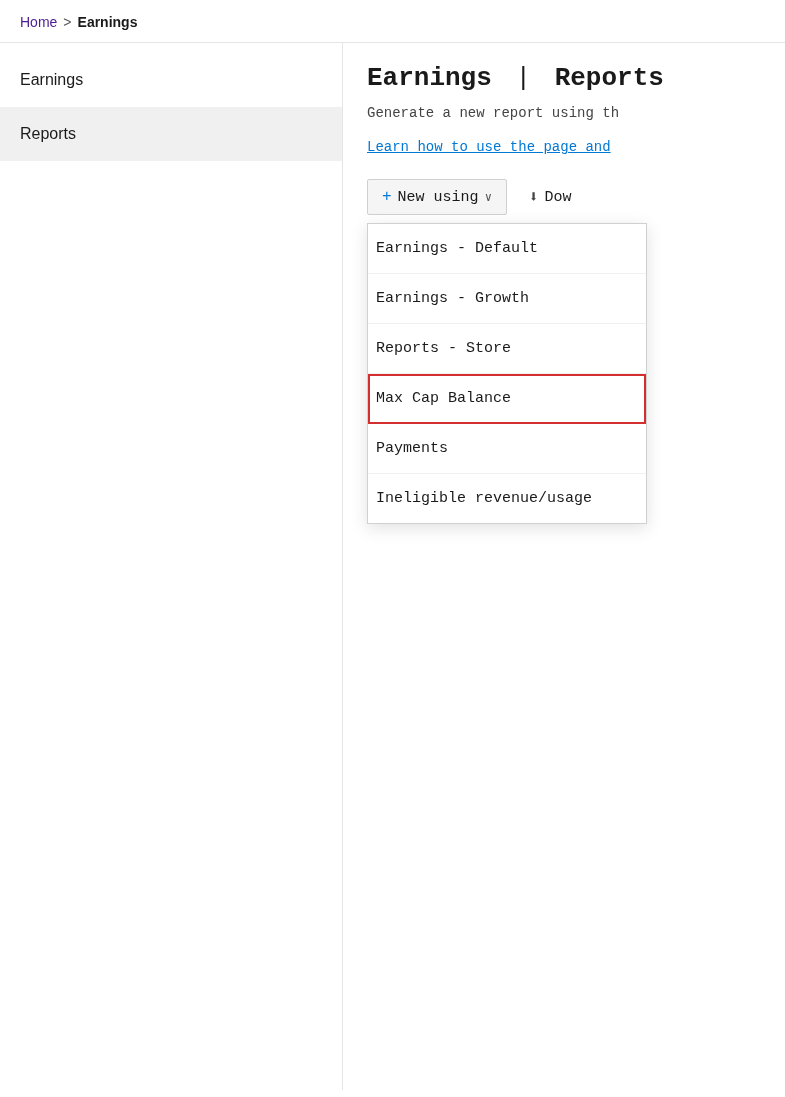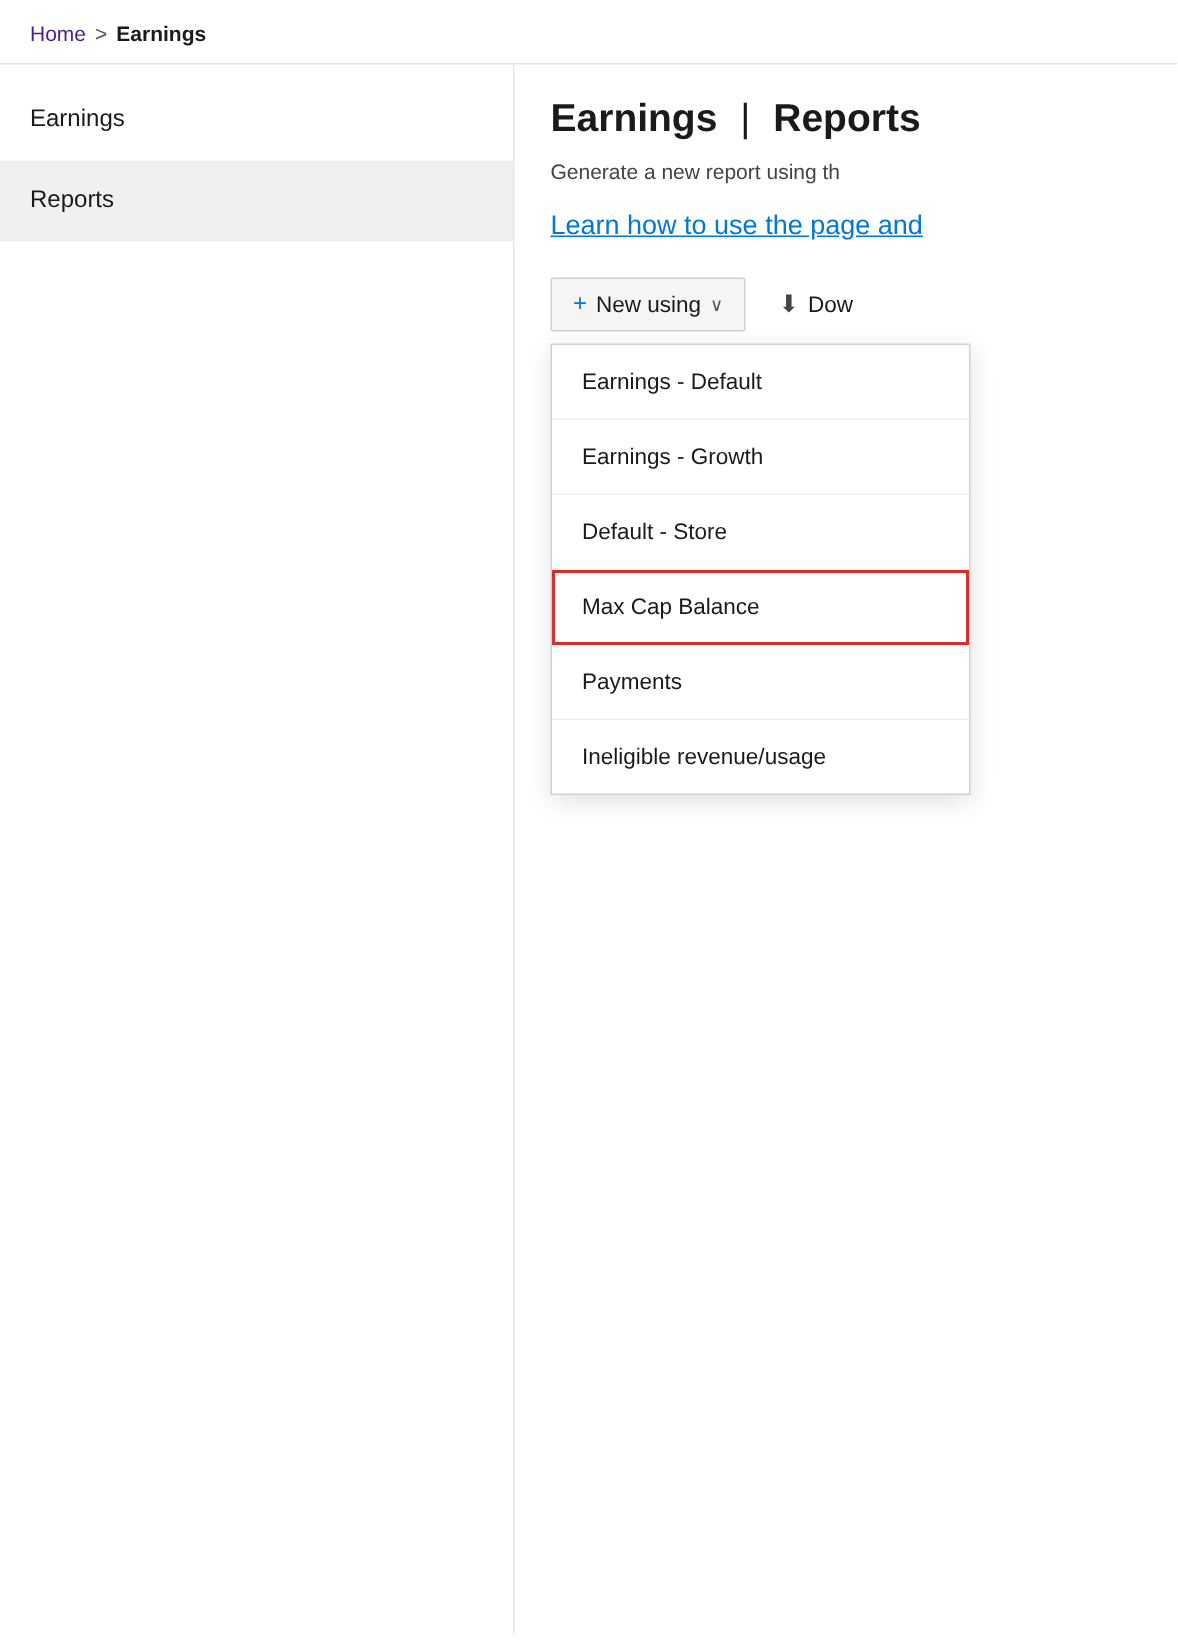--- a/index.html
+++ b/index.html
@@ -62,20 +62,21 @@
     }
 
     .sidebar-item.active {
       background: #f0f0f0;
     }
 
     .content-area {
       flex: 1;
       padding: 20px 24px;
       overflow: hidden;
+      font-family: Liberation Mono, monospace;
     }
 
     .page-title {
       font-size: 26px;
       font-weight: 700;
       color: #1a1a1a;
       margin-bottom: 12px;
     }
 
     .page-title .separator {
@@ -84,21 +85,21 @@
       margin: 0 8px;
     }
 
     .description-text {
       font-size: 14px;
       color: #444;
       margin-bottom: 18px;
     }
 
     .learn-link {
-      font-size: 18px;
+      font-size: 14px;
       color: #0078d4;
       text-decoration: underline;
       cursor: pointer;
       display: block;
       margin-bottom: 24px;
     }
 
     .toolbar {
       display: flex;
       align-items: center;
@@ -159,21 +160,21 @@
       top: 44px;
       left: 0;
       background: #ffffff;
       border: 1px solid #d0d0d0;
       box-shadow: 0 4px 16px rgba(0,0,0,0.12);
       min-width: 280px;
       z-index: 100;
     }
 
     .dropdown-item {
-      padding: 16px 20px;
+      padding: 16px 8px;
       font-size: 15px;
       color: #1a1a1a;
       cursor: pointer;
       border-bottom: 1px solid #f0f0f0;
       user-select: none;
     }
 
     .dropdown-item:last-child {
       border-bottom: none;
     }
@@ -227,21 +228,21 @@
       </button>
 
       <div class="dropdown-menu">
         <div class="dropdown-item">
           <span>Earnings - Default</span>
         </div>
         <div class="dropdown-item">
           <span>Earnings - Growth</span>
         </div>
         <div class="dropdown-item">
-          <span>Default - Store</span>
+          <span>Reports - Store</span>
         </div>
         <div class="dropdown-item highlighted">
           <span>Max Cap Balance</span>
         </div>
         <div class="dropdown-item">
           <span>Payments</span>
         </div>
         <div class="dropdown-item">
           <span>Ineligible revenue/usage</span>
         </div>

